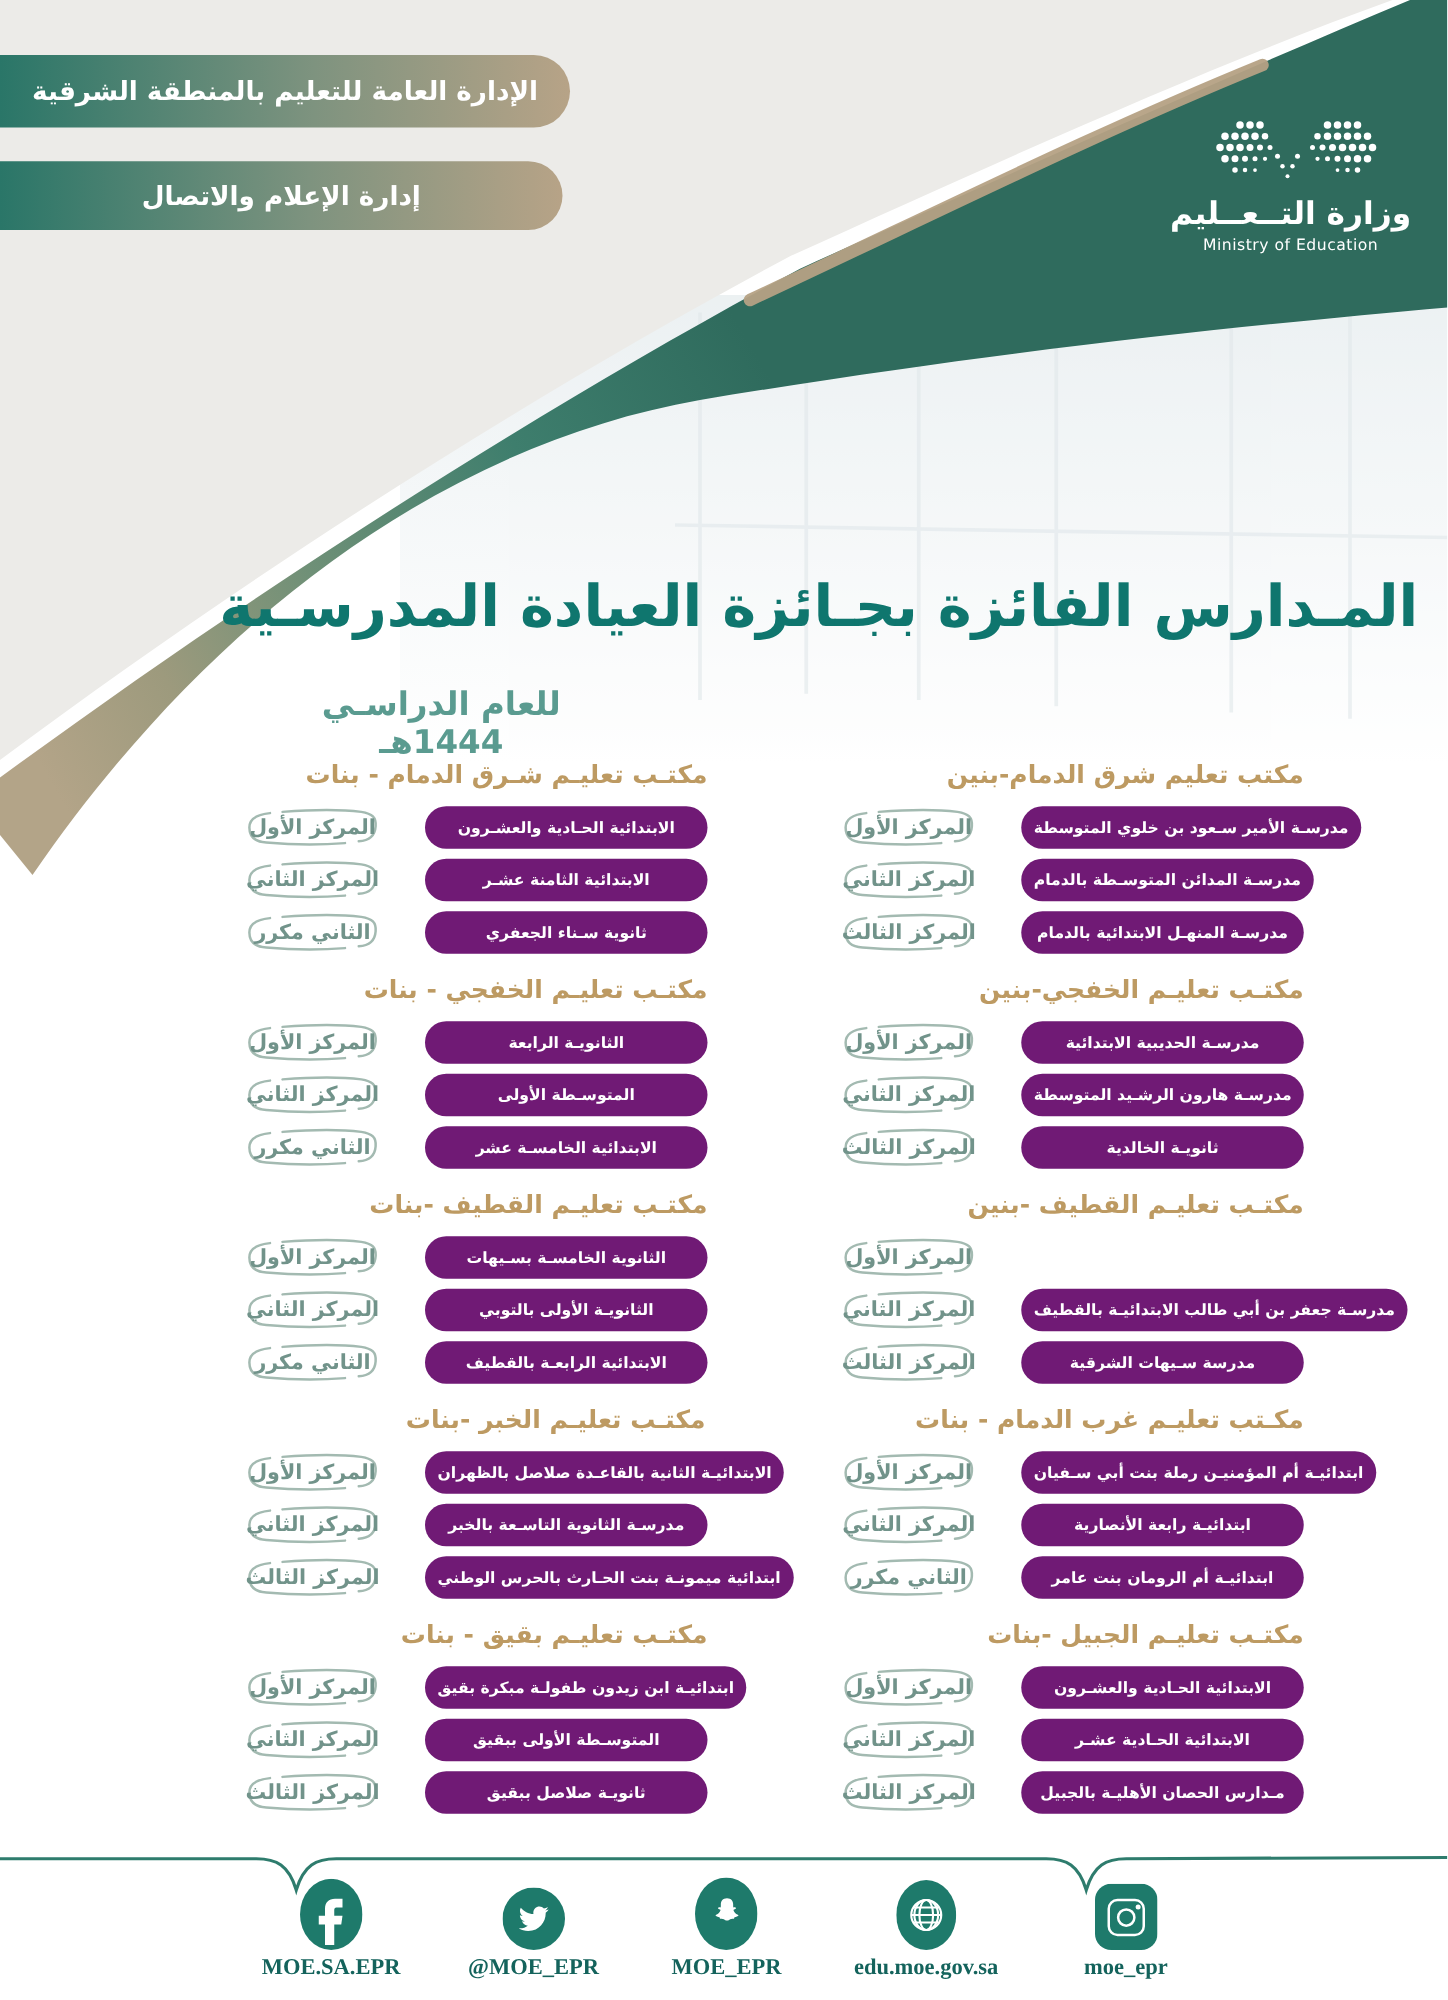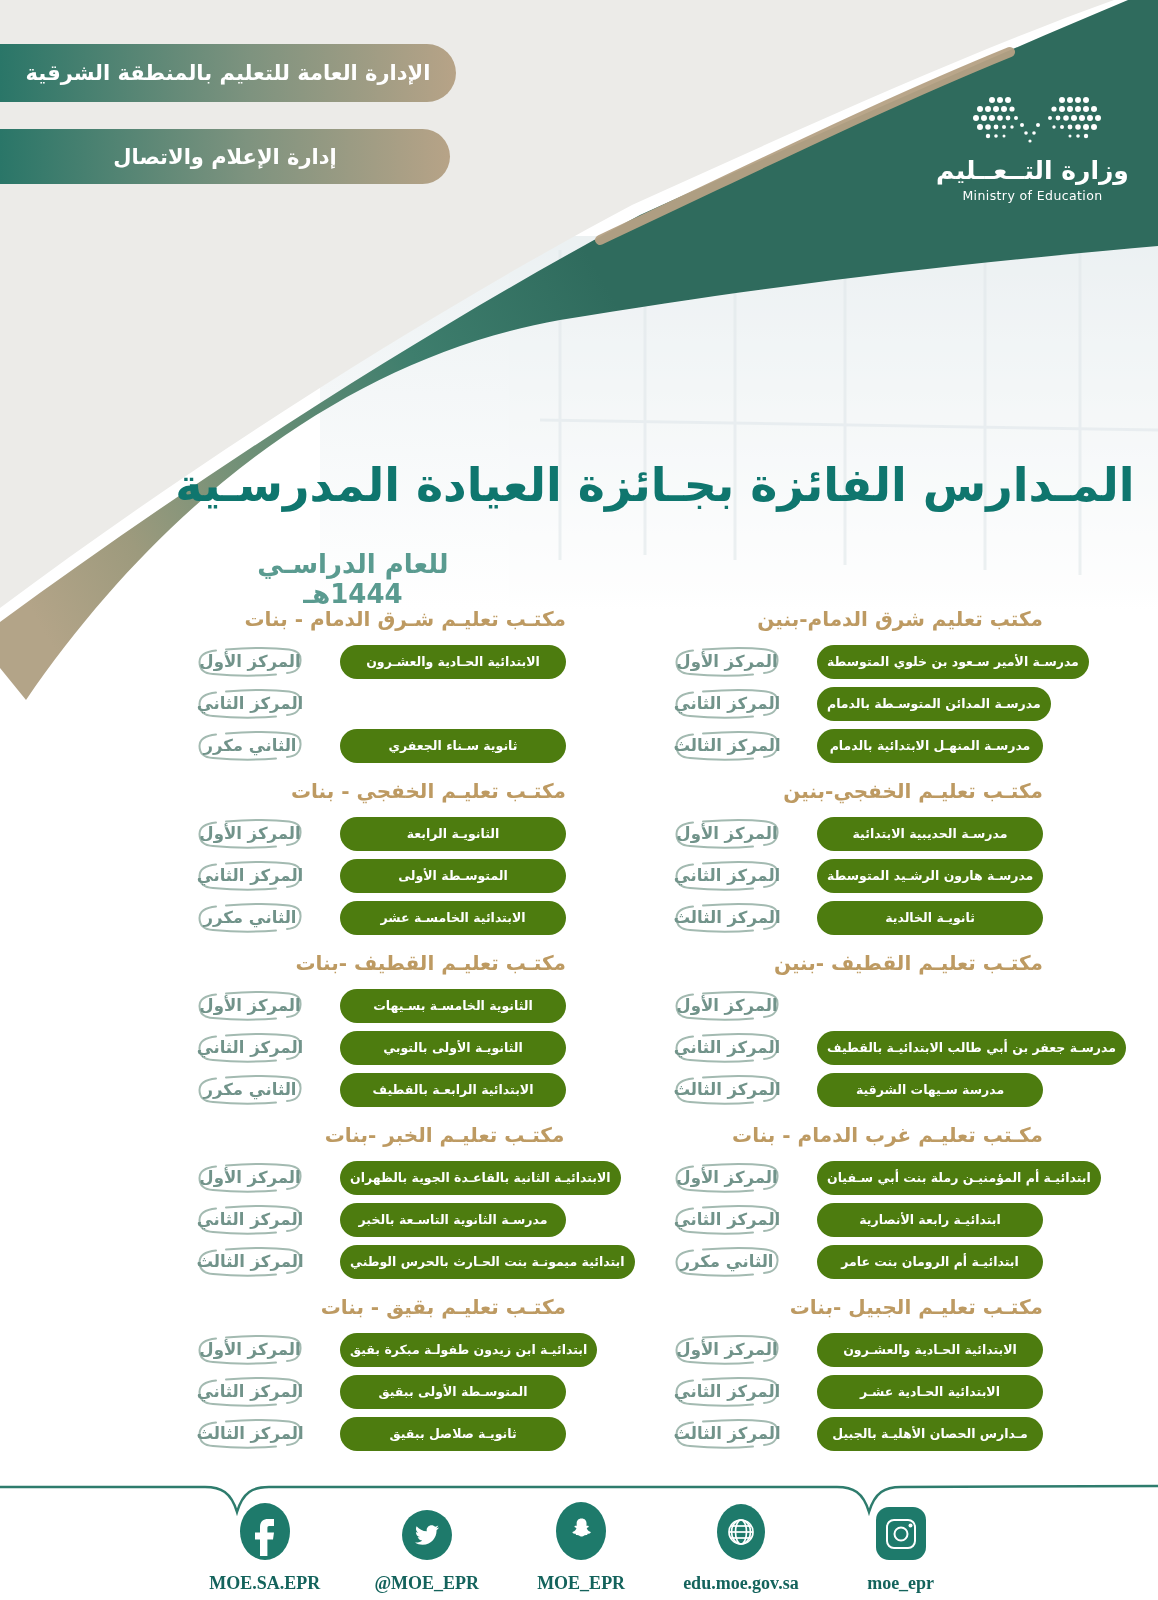--- a/index.html
+++ b/index.html
@@ -33,28 +33,28 @@
   .col-left{left:179px;}
   .section{margin-bottom:16px;}
   .section-title{margin-left:144px;text-align:center;direction:rtl;font-size:20px;font-weight:bold;
                  color:#bd9a62;height:26px;line-height:26px;margin-bottom:13px;white-space:nowrap;}
   .row{display:flex;align-items:center;height:33px;margin-bottom:9px;}
   .stamp{position:relative;width:108px;height:33px;flex:0 0 108px;display:flex;align-items:center;
          justify-content:center;direction:rtl;font-size:16.5px;font-weight:bold;color:#71938a;
          white-space:nowrap;margin-left:17px;}
   .stamp svg{position:absolute;inset:0;width:100%;height:100%;}
   .stamp .stamp-text{position:relative;}
-  .pill{margin-left:36px;flex:1;height:33px;border-radius:17px;background:#4d7c0f;color:#fff;
+  .pill{margin-left:36px;flex:1;height:33px;border-radius:17px;background:#701a75;color:#fff;
         display:flex;align-items:center;justify-content:center;direction:rtl;font-size:12.5px;
         font-weight:bold;white-space:nowrap;padding:17px 10px;box-sizing:border-box;}
 
   
   .social{position:absolute;top:1502px;left:0;width:100%;display:flex;justify-content:center;
           gap:54px;z-index:2;}
-  .social-item{display:flex;flex-direction:column;align-items:center;gap:13px;min-width:96px;cursor:pointer;}
+  .social-item{display:flex;flex-direction:column;align-items:center;gap:3px;min-width:96px;cursor:pointer;}
   .icon-wrap{height:58px;display:flex;align-items:flex-end;}
   .social-label{font-family:"Liberation Serif",serif;font-weight:bold;font-size:18px;color:#14635c;
                 white-space:nowrap;}
 </style>
 </head>
 <body>
 
 <div class="page">
 
   <svg class="bg-svg" width="1158" height="1600" viewBox="0 0 1158 1600">
@@ -409,20 +409,21 @@
   <div class="row">
     <div class="stamp">
       <svg viewBox="0 0 108 33" preserveAspectRatio="none">
         <g fill="none" stroke="#a3bab1" stroke-width="2" stroke-linecap="round">
           <path d="M30,4.5 C55,2.5 78,2.5 93,4.5 C102,6 105,9 104.5,16 C104,24 99,27.5 91,28"></path>
           <path d="M20,5.5 C10,6.5 3.5,10 3.5,17 C3.5,24 8,28.5 17,29 C38,31 62,31 80,29.5"></path>
         </g>
       </svg>
       <span class="stamp-text">المركز الثاني</span>
     </div>
+    <div class="pill">الابتدائية الثامنة عشـر</div>
   </div>
 
   <div class="row">
     <div class="stamp">
       <svg viewBox="0 0 108 33" preserveAspectRatio="none">
         <g fill="none" stroke="#a3bab1" stroke-width="2" stroke-linecap="round">
           <path d="M30,4.5 C55,2.5 78,2.5 93,4.5 C102,6 105,9 104.5,16 C104,24 99,27.5 91,28"></path>
           <path d="M20,5.5 C10,6.5 3.5,10 3.5,17 C3.5,24 8,28.5 17,29 C38,31 62,31 80,29.5"></path>
         </g>
       </svg>
@@ -527,21 +528,21 @@
   <div class="row">
     <div class="stamp">
       <svg viewBox="0 0 108 33" preserveAspectRatio="none">
         <g fill="none" stroke="#a3bab1" stroke-width="2" stroke-linecap="round">
           <path d="M30,4.5 C55,2.5 78,2.5 93,4.5 C102,6 105,9 104.5,16 C104,24 99,27.5 91,28"></path>
           <path d="M20,5.5 C10,6.5 3.5,10 3.5,17 C3.5,24 8,28.5 17,29 C38,31 62,31 80,29.5"></path>
         </g>
       </svg>
       <span class="stamp-text">المركز الأول</span>
     </div>
-    <div class="pill">الابتدائيـة الثانية بالقاعـدة الجوية بالظهران</div>
+    <div class="pill">الابتدائيـة الثانية بالقاعـدة صلاصل بالظهران</div>
   </div>
 
   <div class="row">
     <div class="stamp">
       <svg viewBox="0 0 108 33" preserveAspectRatio="none">
         <g fill="none" stroke="#a3bab1" stroke-width="2" stroke-linecap="round">
           <path d="M30,4.5 C55,2.5 78,2.5 93,4.5 C102,6 105,9 104.5,16 C104,24 99,27.5 91,28"></path>
           <path d="M20,5.5 C10,6.5 3.5,10 3.5,17 C3.5,24 8,28.5 17,29 C38,31 62,31 80,29.5"></path>
         </g>
       </svg>

